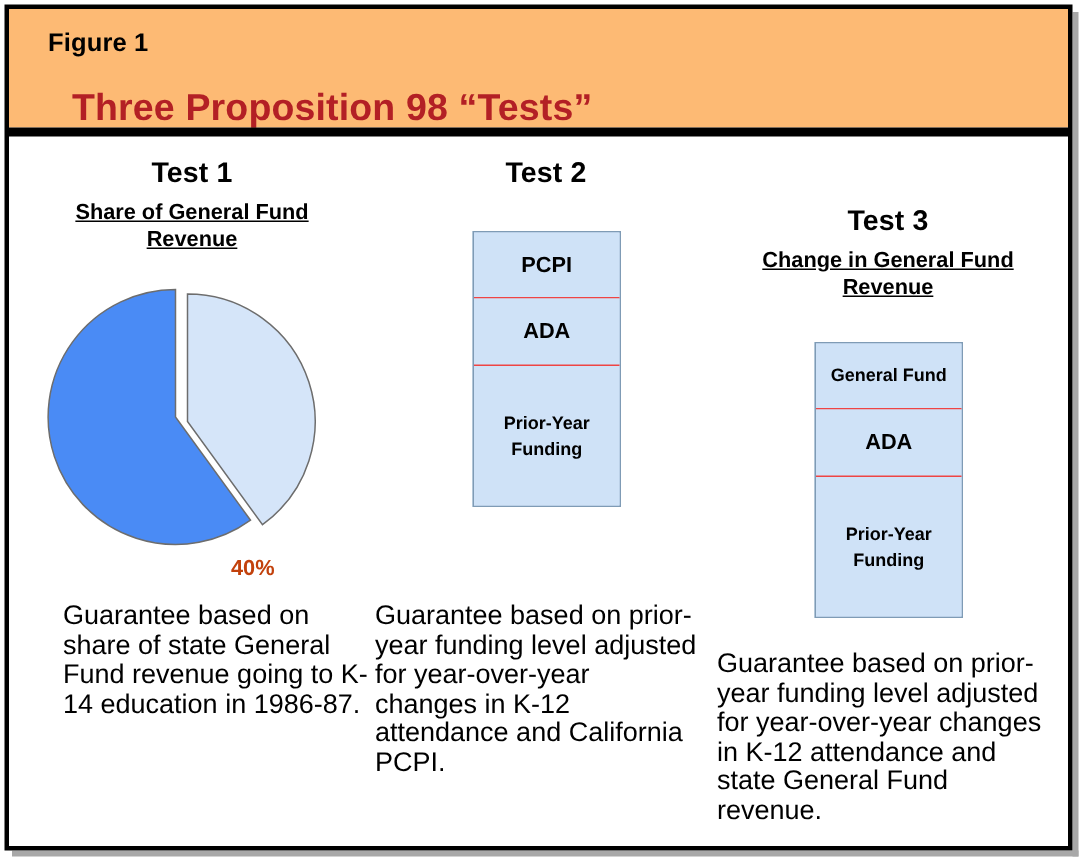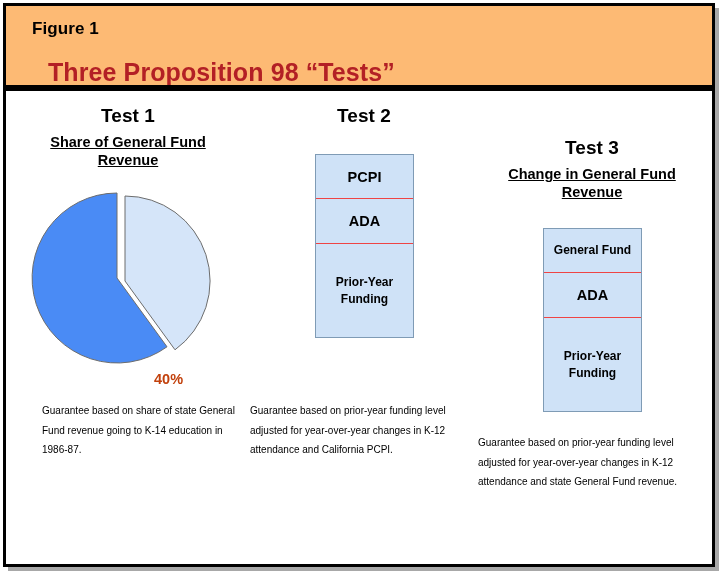--- a/index.html
+++ b/index.html
@@ -181,21 +181,21 @@
   .bar-seg:last-child { border-bottom: none; }
   .seg-top    { height: 44px; font-size: 14.5px; }
   .seg-top.two-line { font-size: 12px; line-height: 14.5px; }
   .seg-mid    { height: 45px; font-size: 14.5px; }
   .seg-bottom { height: 93px; font-size: 12px; line-height: 17px; }
 
   
   .caption {
     position: absolute;
     top: 310px;
-    font-size: 10px;
+    font-size: 18px;
     line-height: 19.5px;
     color: #000000;
   }
   .cap-1 { left: 28px;  width: 205px; }
   .cap-2 { left: 0px;   width: 215px; }
   .cap-3 { left: 0px;   width: 222px; }
 </style>
 </head>
 <body>
 

